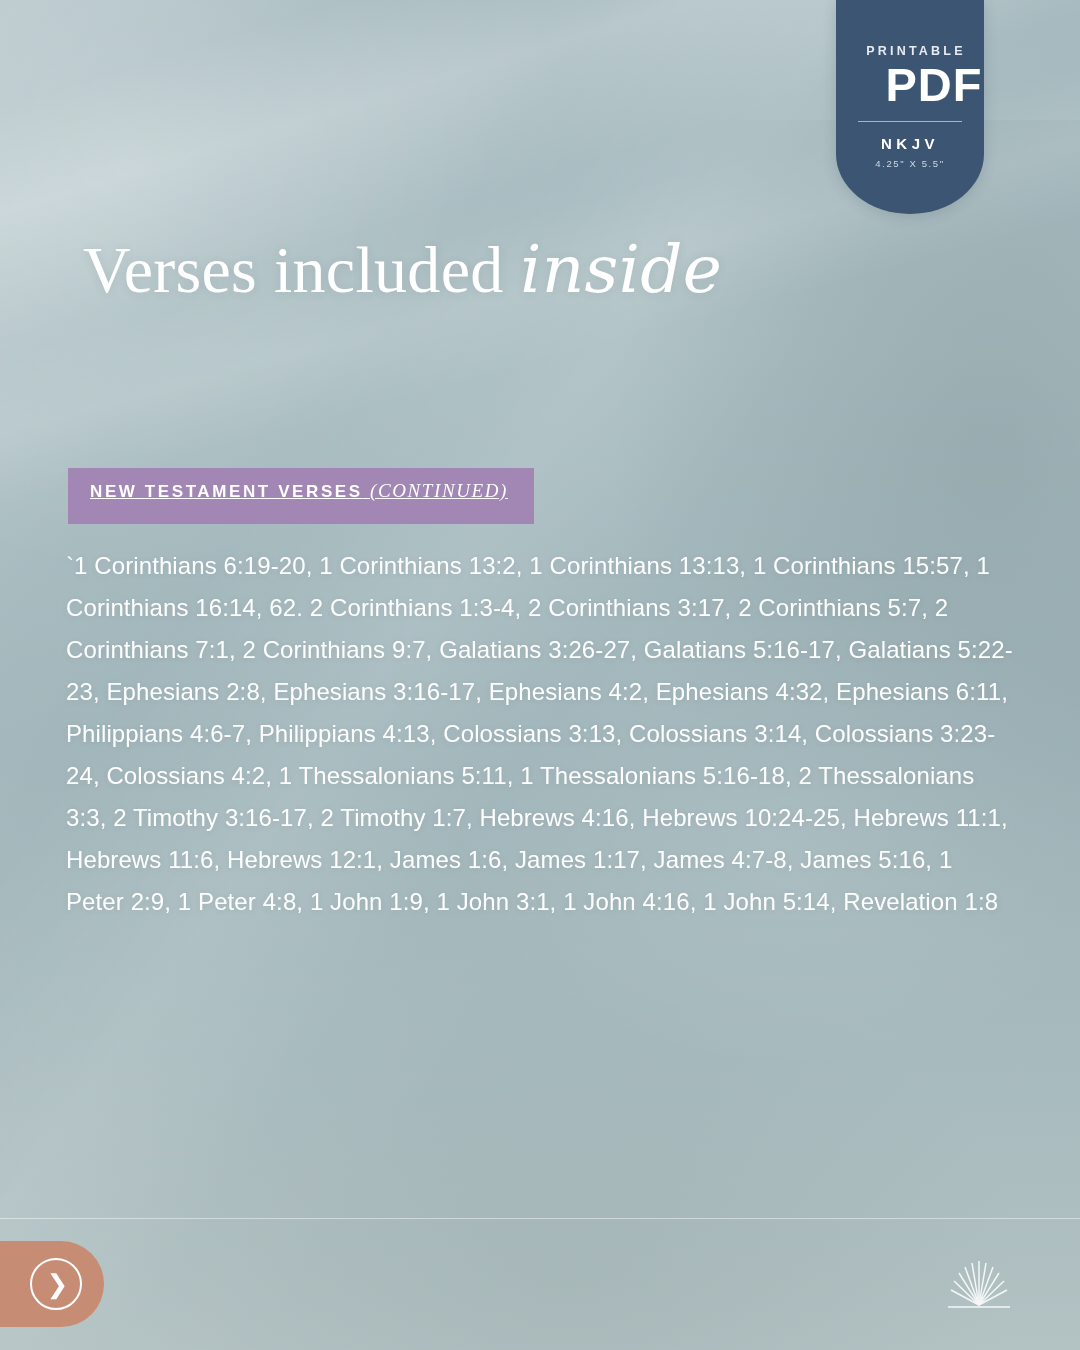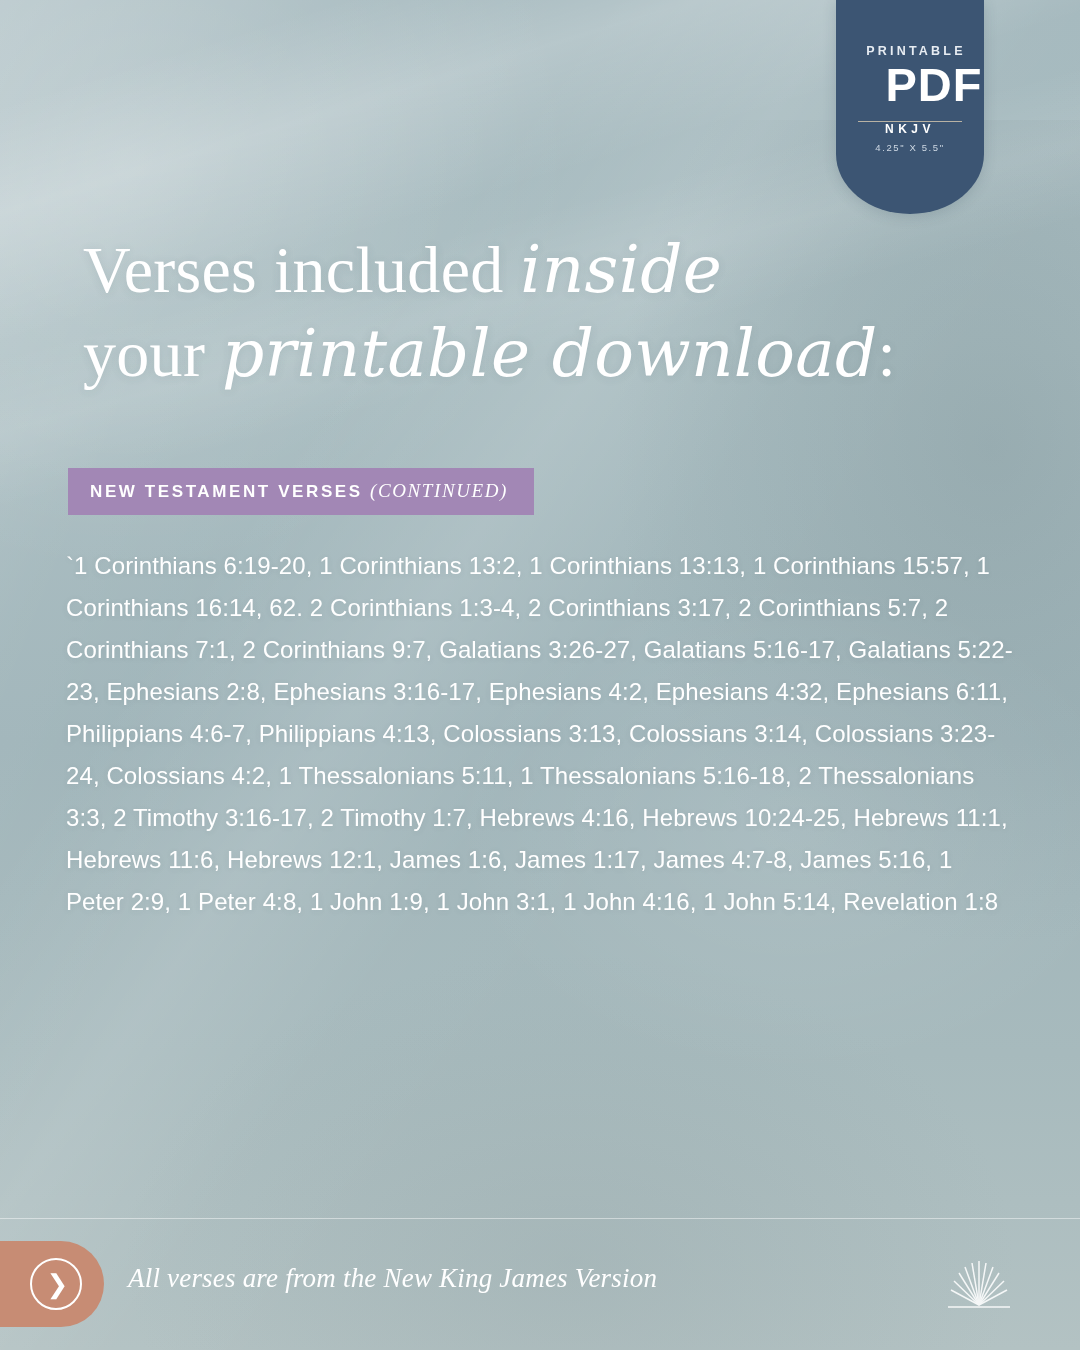--- a/index.html
+++ b/index.html
@@ -101,21 +101,22 @@
     letter-spacing: 1px;
     margin-left: 48px;
   }
   .pdf-badge .rule {
     width: 104px;
     height: 1px;
     background: rgba(226,210,180,0.75);
     margin: 11px auto 0 auto;
   }
   .pdf-badge .version {
-    font-size: 12px;
+    margin-top: 13px;
+    font-size: 15px;
     letter-spacing: 4.5px;
     font-weight: 700;
   }
   .pdf-badge .size {
     margin-top: 6px;
     font-size: 9.5px;
     letter-spacing: 1.6px;
     color: #cfd9e4;
   }
 
@@ -139,25 +140,26 @@
   }
   .headline .l2 { display: block; }
 
   
   .section-tag {
     position: absolute;
     left: 68px;
     top: 468px;
     background: #a287b5;
     color: #ffffff;
-    padding: 12px 26px 13px 22px;
+    padding: 12px 26px 22px 22px;
     font-size: 17px;
     letter-spacing: 2.6px;
     font-weight: 700;
     white-space: nowrap;
+    text-decoration: underline;
   }
   .section-tag .cont {
     font-weight: 400;
     font-style: italic;
     letter-spacing: 1.6px;
     font-family: "Liberation Serif", serif;
     font-size: 19px;
   }
 
   
@@ -251,36 +253,34 @@
   <div class="pdf-badge">
     <div class="printable">PRINTABLE</div>
     <div class="pdf">PDF</div>
     <div class="rule"></div>
     <div class="version">NKJV</div>
     <div class="size">4.25" X 5.5"</div>
   </div>
 
   <div class="headline">
     <span>Verses included </span><span class="em">inside</span>
-    <span class="l2"><span>your </span><span class="em">printable download</span><span>:</span></span>
   </div>
 
   <div class="section-tag">
     <span>NEW TESTAMENT VERSES</span>
     <span class="cont">(CONTINUED)</span>
   </div>
 
   <div class="verses">`1 Corinthians 6:19-20, 1 Corinthians 13:2, 1 Corinthians 13:13, 1 Corinthians 15:57, 1 Corinthians 16:14, 62. 2 Corinthians 1:3-4, 2 Corinthians 3:17, 2 Corinthians 5:7, 2 Corinthians 7:1, 2 Corinthians 9:7, Galatians 3:26-27, Galatians 5:16-17, Galatians 5:22-23, Ephesians 2:8, Ephesians 3:16-17, Ephesians 4:2, Ephesians 4:32, Ephesians 6:11, Philippians 4:6-7, Philippians 4:13, Colossians 3:13, Colossians 3:14, Colossians 3:23-24, Colossians 4:2, 1 Thessalonians 5:11, 1 Thessalonians 5:16-18, 2 Thessalonians 3:3, 2 Timothy 3:16-17, 2 Timothy 1:7, Hebrews 4:16, Hebrews 10:24-25, Hebrews 11:1, Hebrews 11:6, Hebrews 12:1, James 1:6, James 1:17, James 4:7-8, James 5:16, 1 Peter 2:9, 1 Peter 4:8, 1 John 1:9, 1 John 3:1, 1 John 4:16, 1 John 5:14, Revelation 1:8</div>
 
   <div class="footer-divider"></div>
   <div class="footer">
     <div class="next-pill">
       <div class="circle">❯</div>
     </div>
-    <div class="footer-text">All verses are from the New King James Version</div>
     <svg class="sun-logo" viewBox="0 0 74 56">
       <g stroke="#ffffff" stroke-width="1.5" opacity="0.95">
         <line x1="37" y1="48" x2="37" y2="4"></line>
         <line x1="37" y1="48" x2="30" y2="6"></line>
         <line x1="37" y1="48" x2="23" y2="10"></line>
         <line x1="37" y1="48" x2="17" y2="16"></line>
         <line x1="37" y1="48" x2="12" y2="24"></line>
         <line x1="37" y1="48" x2="9" y2="33"></line>
         <line x1="37" y1="48" x2="44" y2="6"></line>
         <line x1="37" y1="48" x2="51" y2="10"></line>

